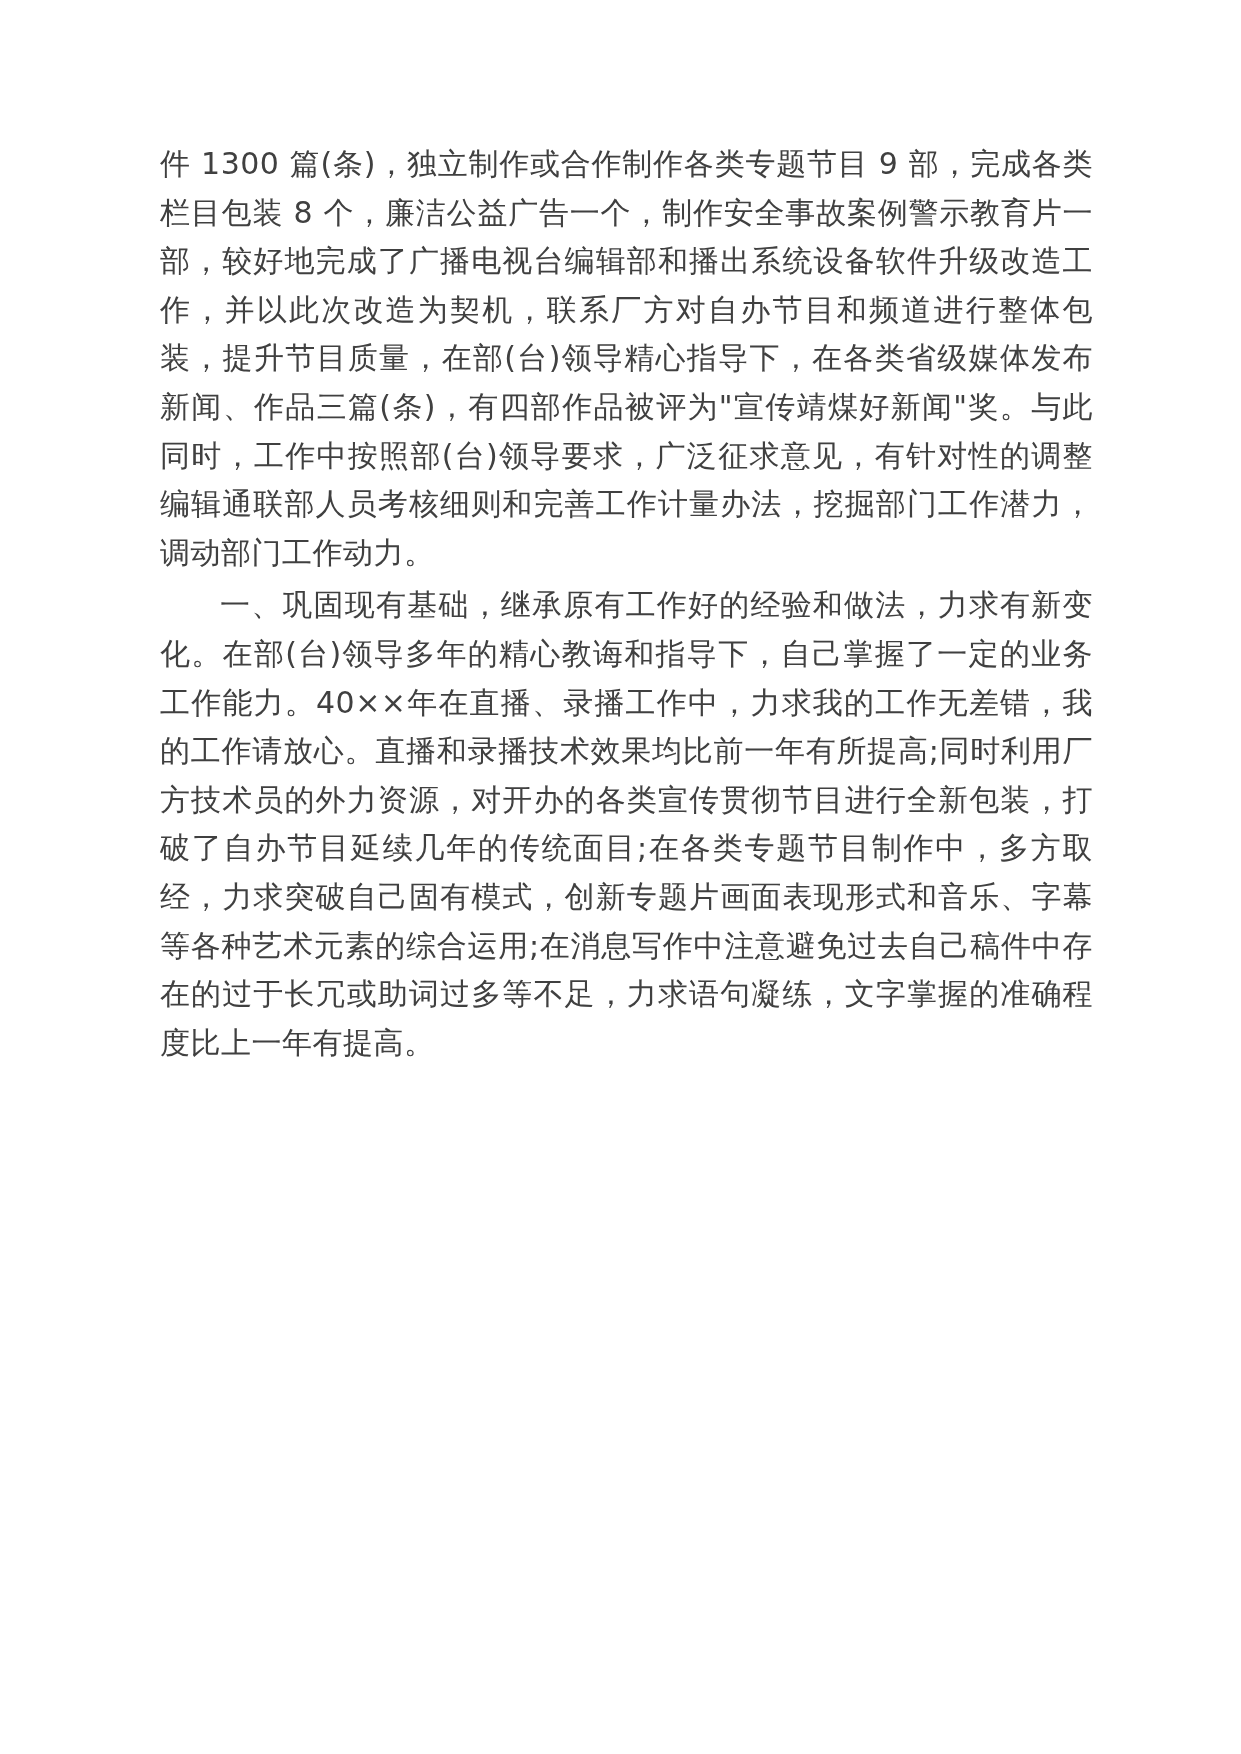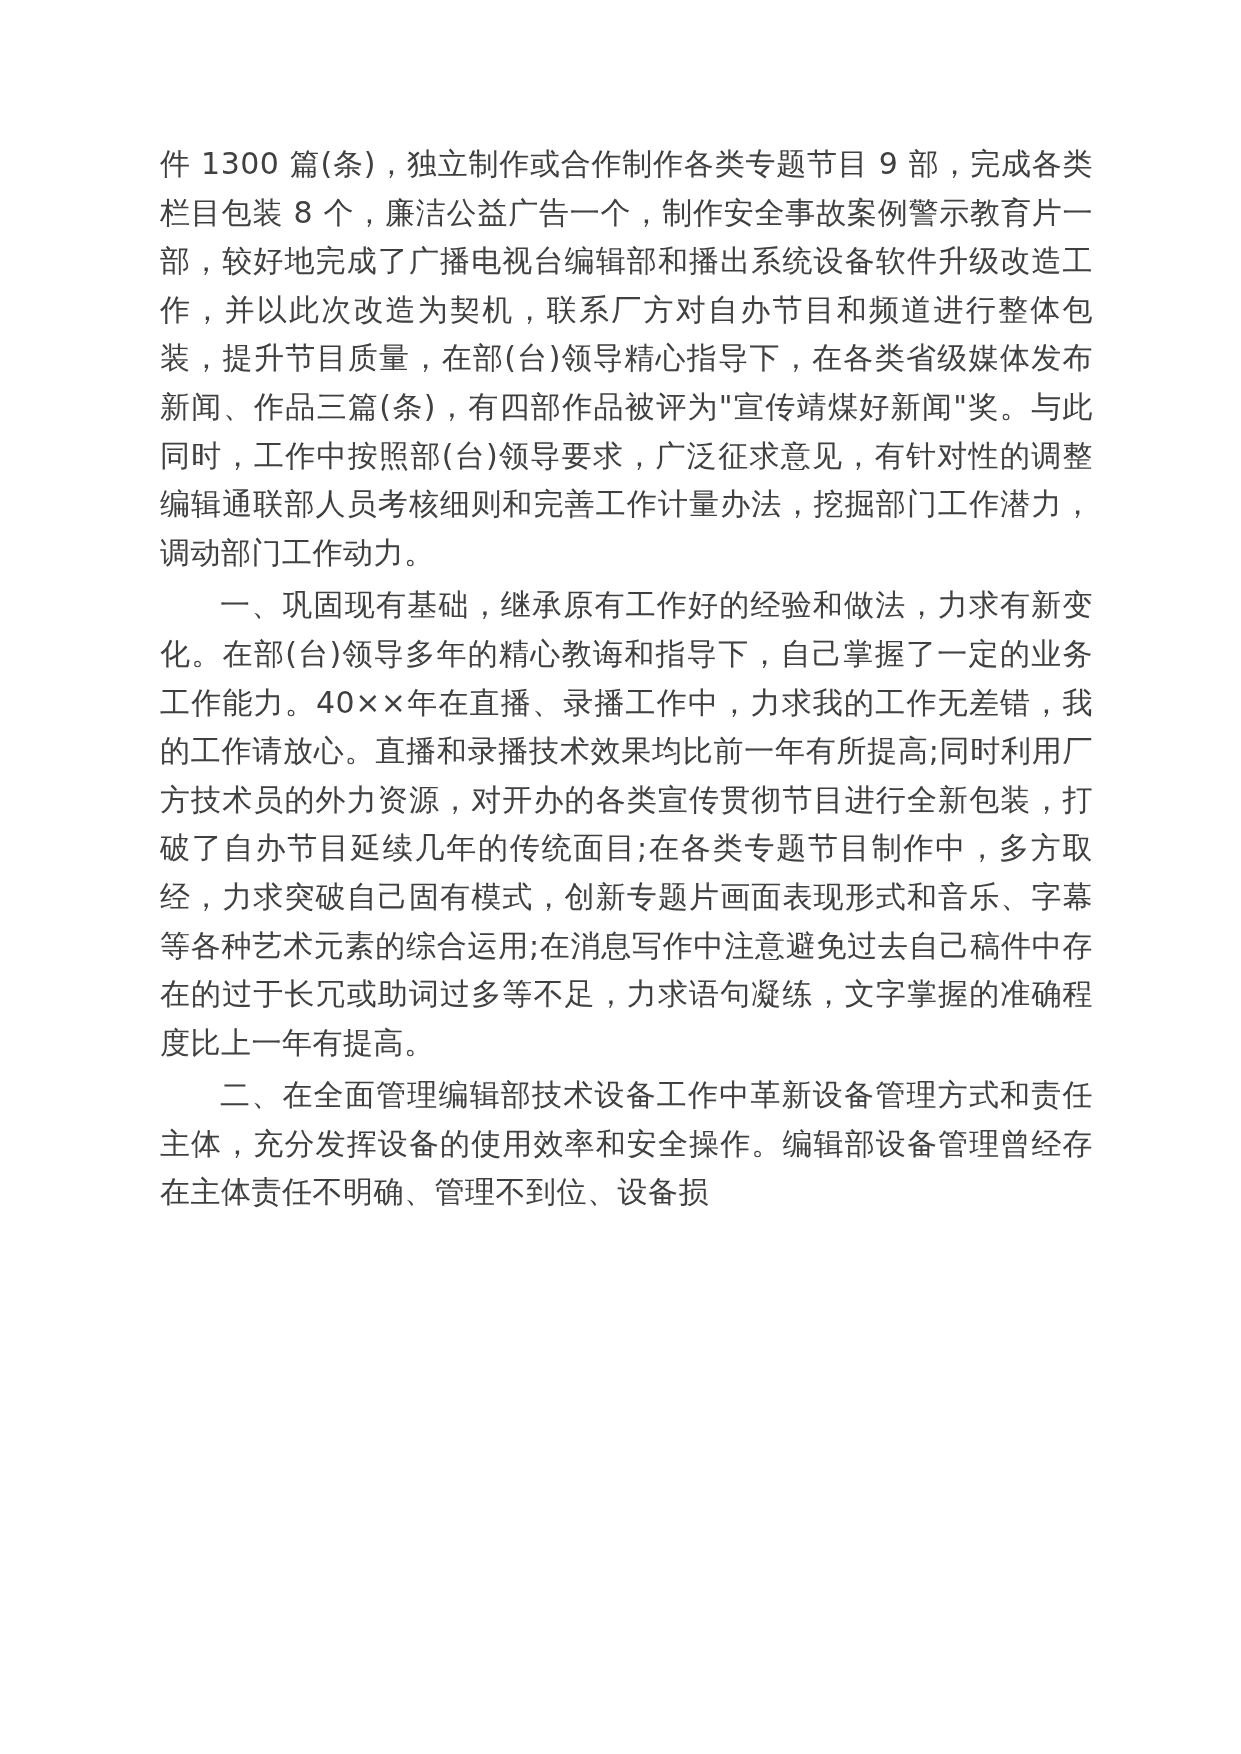--- a/index.html
+++ b/index.html
@@ -39,15 +39,14 @@
     margin-top: 4px;
   }
 </style>
 </head>
 <body>
 
 <div class="page">
   <div class="doc-body">
     <p class="para">件 1300 篇(条)，独立制作或合作制作各类专题节目 9 部，完成各类栏目包装 8 个，廉洁公益广告一个，制作安全事故案例警示教育片一部，较好地完成了广播电视台编辑部和播出系统设备软件升级改造工作，并以此次改造为契机，联系厂方对自办节目和频道进行整体包装，提升节目质量，在部(台)领导精心指导下，在各类省级媒体发布新闻、作品三篇(条)，有四部作品被评为"宣传靖煤好新闻"奖。与此同时，工作中按照部(台)领导要求，广泛征求意见，有针对性的调整编辑通联部人员考核细则和完善工作计量办法，挖掘部门工作潜力，调动部门工作动力。</p>
     <p class="para indent">一、巩固现有基础，继承原有工作好的经验和做法，力求有新变化。在部(台)领导多年的精心教诲和指导下，自己掌握了一定的业务工作能力。40××年在直播、录播工作中，力求我的工作无差错，我的工作请放心。直播和录播技术效果均比前一年有所提高;同时利用厂方技术员的外力资源，对开办的各类宣传贯彻节目进行全新包装，打破了自办节目延续几年的传统面目;在各类专题节目制作中，多方取经，力求突破自己固有模式，创新专题片画面表现形式和音乐、字幕等各种艺术元素的综合运用;在消息写作中注意避免过去自己稿件中存在的过于长冗或助词过多等不足，力求语句凝练，文字掌握的准确程度比上一年有提高。</p>
-    <p class="para indent">二、在全面管理编辑部技术设备工作中革新设备管理方式和责任主体，充分发挥设备的使用效率和安全操作。编辑部设备管理曾经存在主体责任不明确、管理不到位、设备损</p>
   </div>
 </div>
 
 </body></html>

